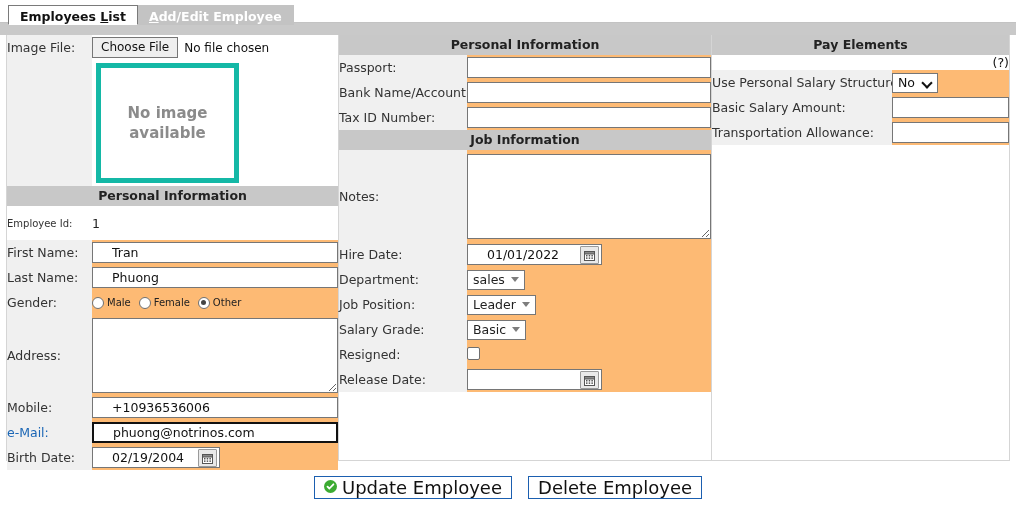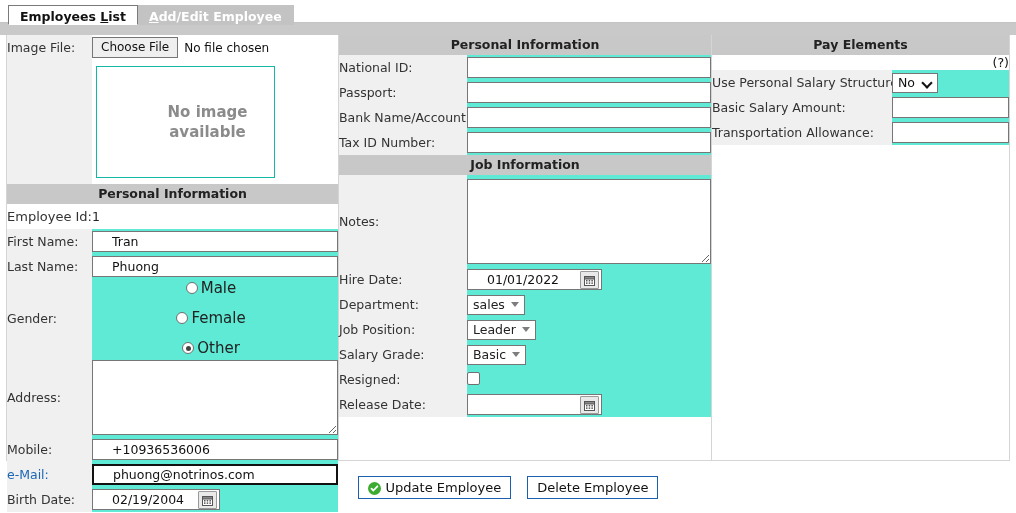--- a/index.html
+++ b/index.html
@@ -96,27 +96,27 @@
     background: #f0f0f0;
     padding: 0 4px 0 8px;
     height: 25px;
     font-size: 12.5px;
     color: #333333;
     white-space: nowrap;
   }
   .lbl-plain {
     background: #ffffff;
     padding: 0 4px 0 8px;
-    height: 25px;
-    font-size: 13px;
+    height: 34px;
+    font-size: 10px;
     color: #333333;
     white-space: nowrap;
   }
   .val {
-    background: #5eead4;
+    background: #fdba74;
     padding: 2px 6px 2px 4px;
     height: 25px;
   }
   .val-plain { background: #ffffff; padding: 2px 6px 2px 0; margin-left: 16px; }
 
   .link-lbl { color: #1b66b5; }
 
   
   input.txt {
     box-sizing: border-box;
@@ -181,36 +181,35 @@
     font-size: 12px;
     color: #111111;
     margin-left: 6px;
     vertical-align: middle;
   }
 
   
   .noimg {
     width: 133px;
     height: 110px;
-    border: 1px solid #14b8a6;
+    border: 5px solid #14b8a6;
     background: #ffffff;
     display: flex;
     align-items: center;
     justify-content: center;
     text-align: center;
     color: #8b8b8b;
     font-size: 15px;
     font-weight: bold;
     line-height: 20px;
     margin: 3px 0 3px 4px;
-    padding-left: 44px;
-  }
-
-  
-  .radiogrp { display: flex; align-items: center; gap: 12px; font-size: 15px; flex-direction: column; }
+  }
+
+  
+  .radiogrp { display: flex; align-items: center; gap: 0; font-size: 10px; }
   .radio-item { display: flex; align-items: center; gap: 3px; margin-right: 8px; }
   .rad {
     width: 12px; height: 12px;
     border: 1px solid #6f6f6f;
     border-radius: 50%;
     background: #ffffff;
     box-sizing: border-box;
     position: relative;
     display: inline-block;
   }
@@ -287,25 +286,25 @@
   .footer {
     height: 52px;
     display: flex;
     align-items: center;
     justify-content: center;
     gap: 16px;
     background: #ffffff;
   }
   .btn {
     display: inline-flex;
-    align-items: flex-end;
+    align-items: flex-start;
     gap: 5px;
     border: 1px solid #1b5fb0;
     background: #ffffff;
-    font-size: 13px;
+    font-size: 18px;
     color: #111111;
     padding: 3px 9px;
     line-height: 15px;
     box-sizing: border-box;
   }
   .ok-icon {
     width: 13px; height: 13px;
     border-radius: 50%;
     background: #3cab32;
     display: inline-flex;
@@ -432,26 +431,20 @@
     <table class="form">
       <colgroup>
           <col style="width:128px">
           <col>
         </colgroup>
       <tbody>
           <tr>
         <td class="section-head" colspan="2">Personal Information</td>
       </tr>
       <tr>
-        <td class="lbl">National ID:</td>
-        <td class="val">
-          <input class="txt" type="text" value="" style="">
-        </td>
-      </tr>
-      <tr>
         <td class="lbl">Passport:</td>
         <td class="val">
           <input class="txt" type="text" value="" style="">
         </td>
       </tr>
       <tr>
         <td class="lbl">Bank Name/Account:</td>
         <td class="val">
           <input class="txt" type="text" value="" style="">
         </td>

